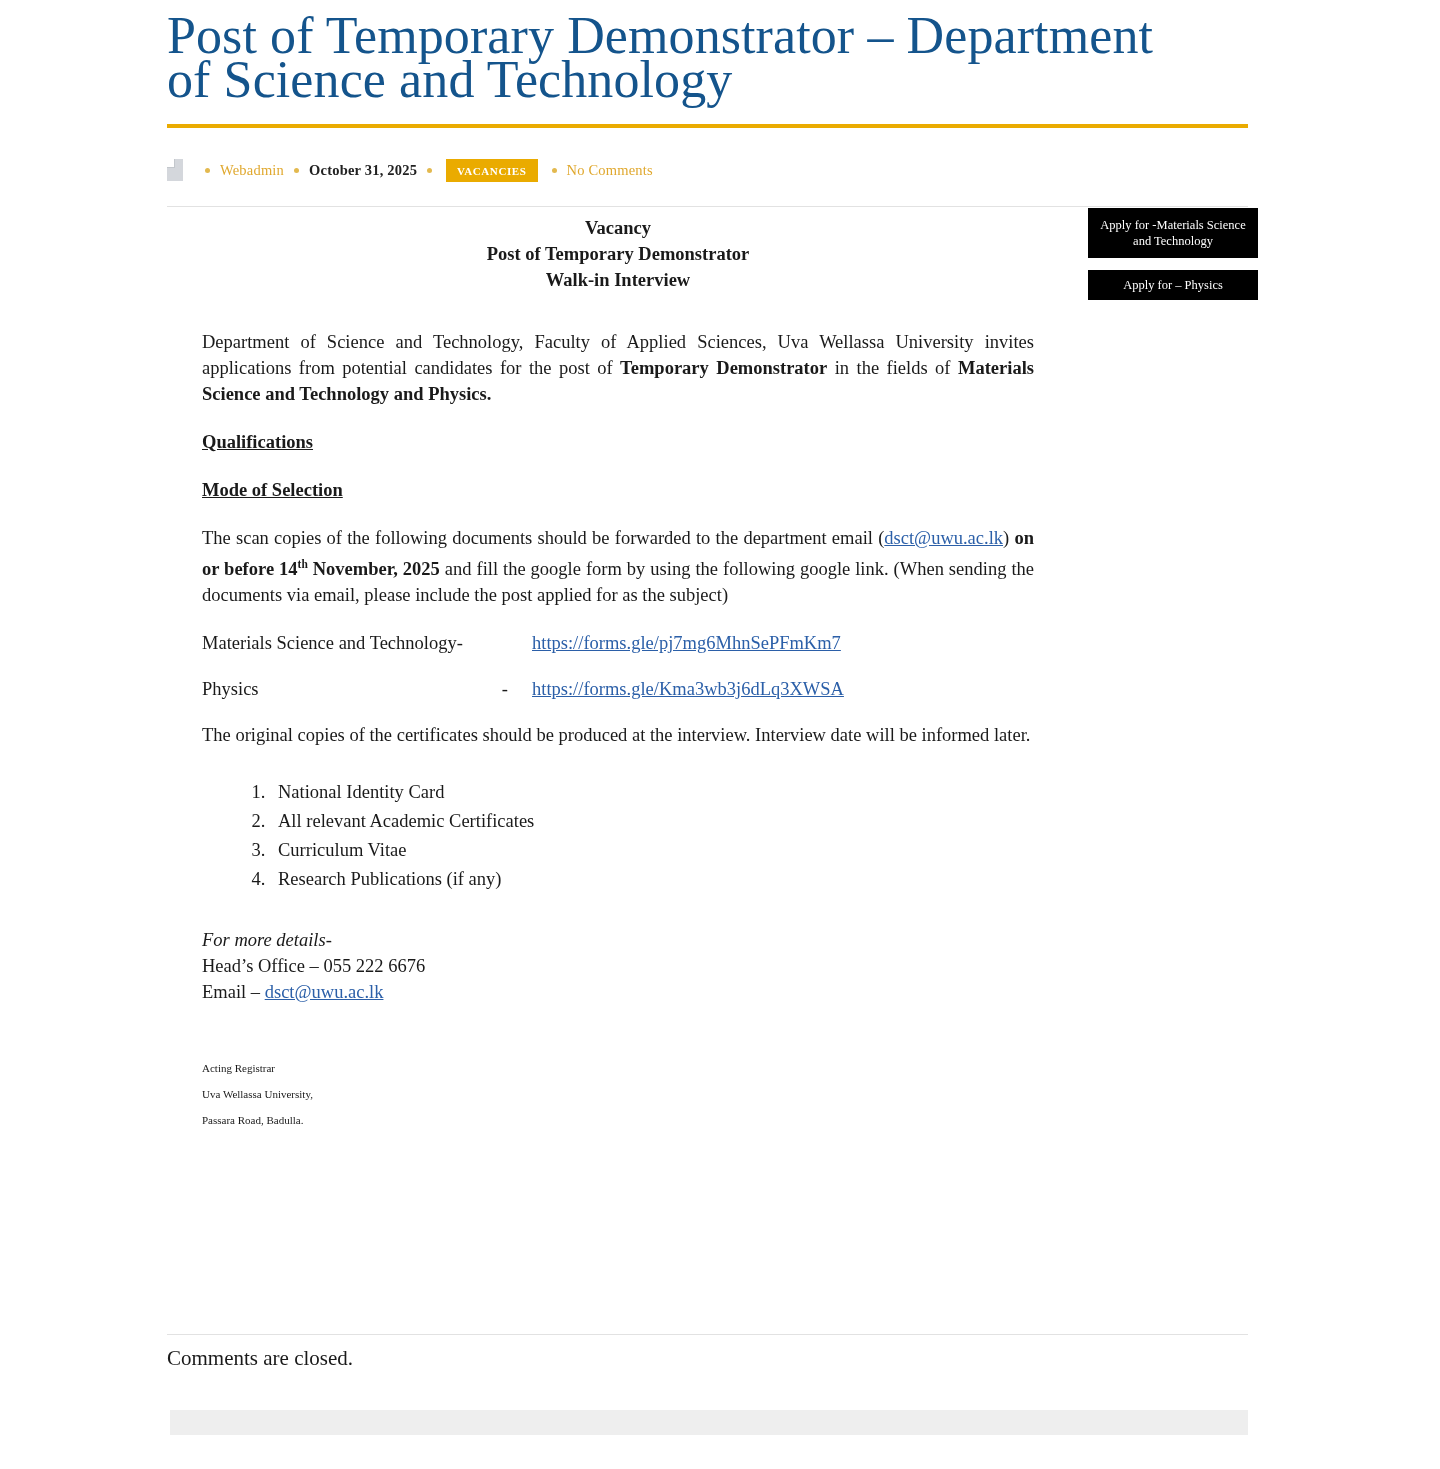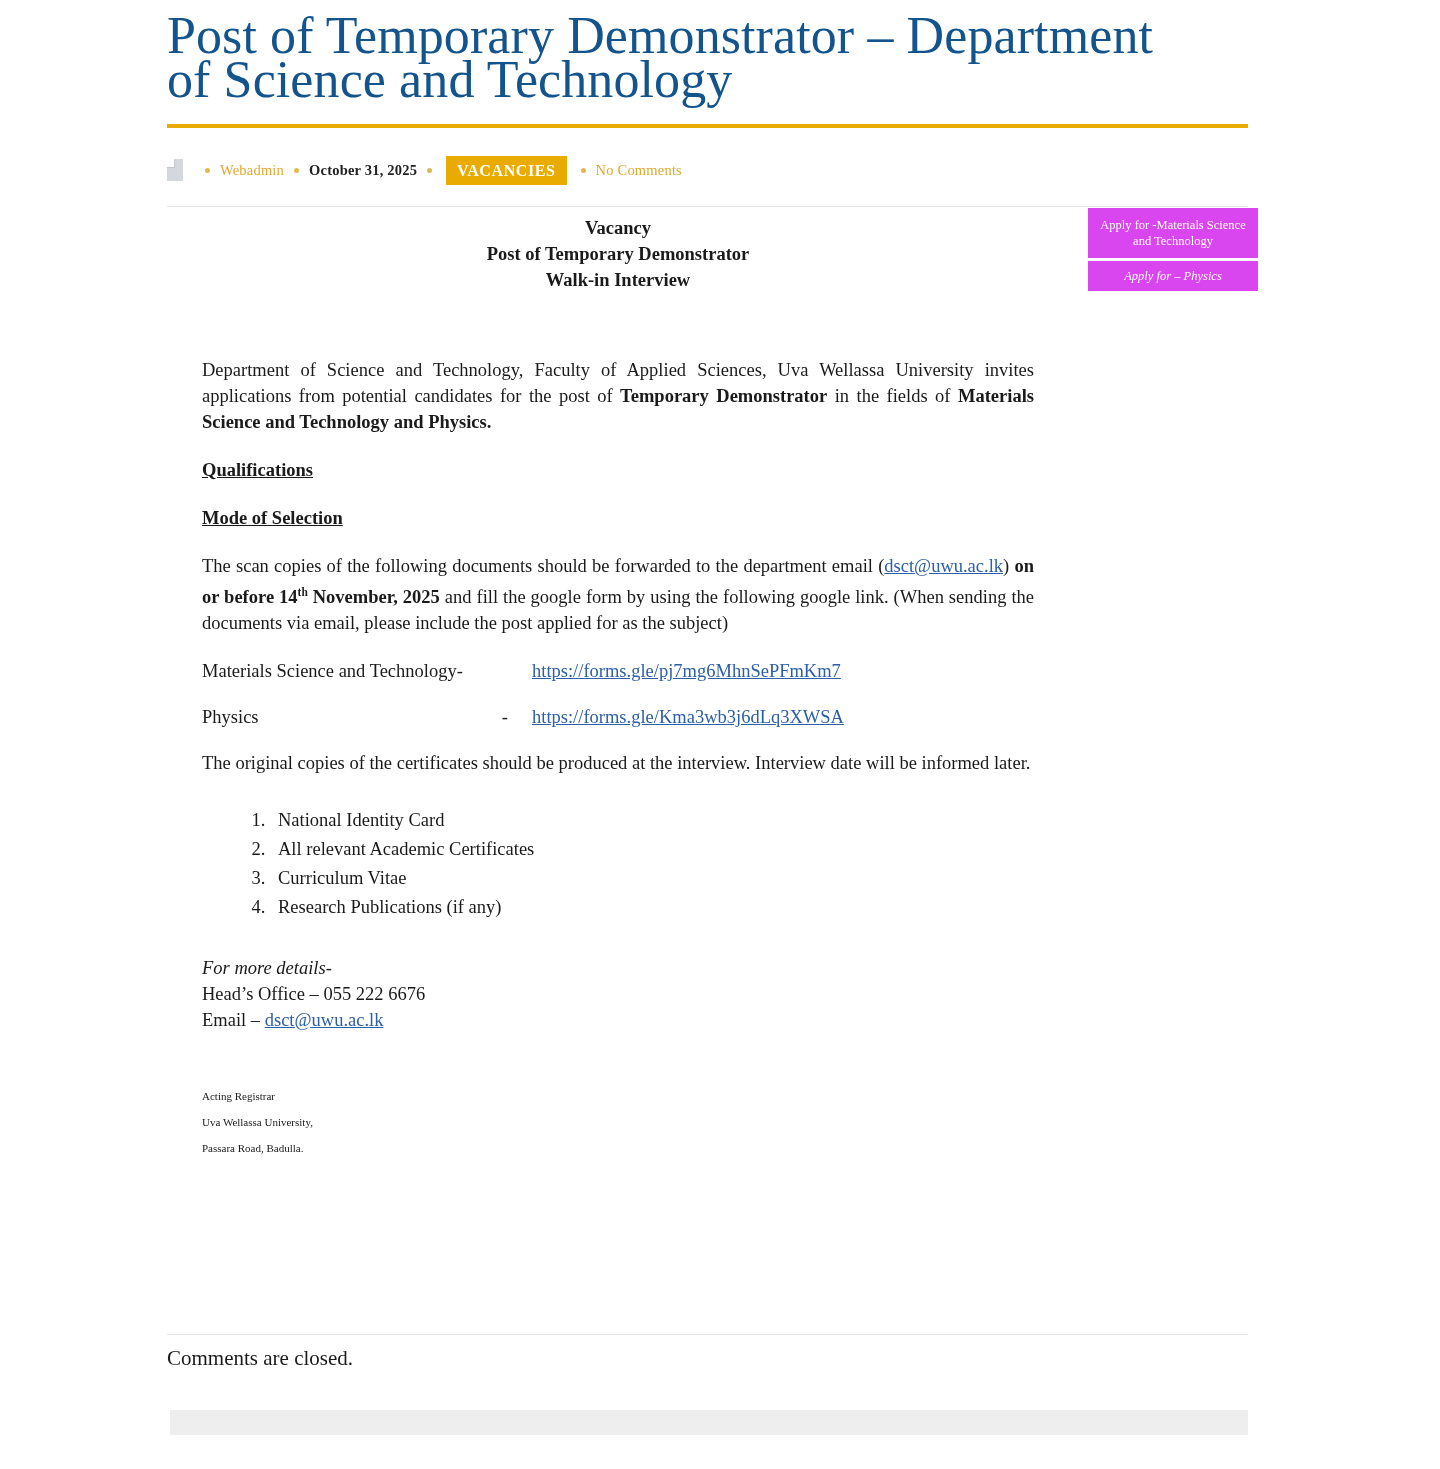--- a/index.html
+++ b/index.html
@@ -91,21 +91,21 @@
   .meta-date {
     color: #222222;
     font-weight: 700;
     letter-spacing: 0.2px;
   }
   .meta-cat {
     display: inline-block;
     background: #eaab00;
     color: #ffffff;
     font-weight: 700;
-    font-size: 16px;
+    font-size: 11px;
     letter-spacing: 0.6px;
     padding: 6px 11px 5px 11px;
     text-decoration: none;
     text-transform: uppercase;
     margin: 0 4px;
   }
   .meta-rule {
     width: 1081px;
     height: 1px;
     background: #e2e2e2;
@@ -116,51 +116,50 @@
   .apply-buttons {
     position: absolute;
     left: 1088px;
     top: 208px;
     width: 170px;
   }
   .apply-btn {
     display: block;
     box-sizing: border-box;
     width: 170px;
-    background: #d946ef;
+    background: #000000;
     color: #ffffff;
     text-align: center;
     text-decoration: none;
     font-family: "Liberation Serif", serif;
     font-size: 12.5px;
     line-height: 16px;
     padding: 9px 6px;
   }
   .apply-btn + .apply-btn {
-    margin-top: 3px;
+    margin-top: 12px;
     padding: 7px 12px;
-    font-style: italic;
   }
 
   
   .content {
     position: absolute;
     left: 202px;
     top: 215px;
     width: 832px;
     font-size: 18.5px;
     line-height: 26px;
     color: #1a1a1a;
   }
   .vacancy-head {
     text-align: center;
     font-weight: 700;
     font-size: 18.5px;
     line-height: 26px;
-    margin: 0 0 64px 0;
+    margin: 0 0 36px 0;
   }
   .content p {
     margin: 0 0 22px 0;
     text-align: justify;
   }
   .sec-head {
     margin: 0 0 20px 0;
     font-weight: 700;
     text-decoration: underline;
     text-align: left;

